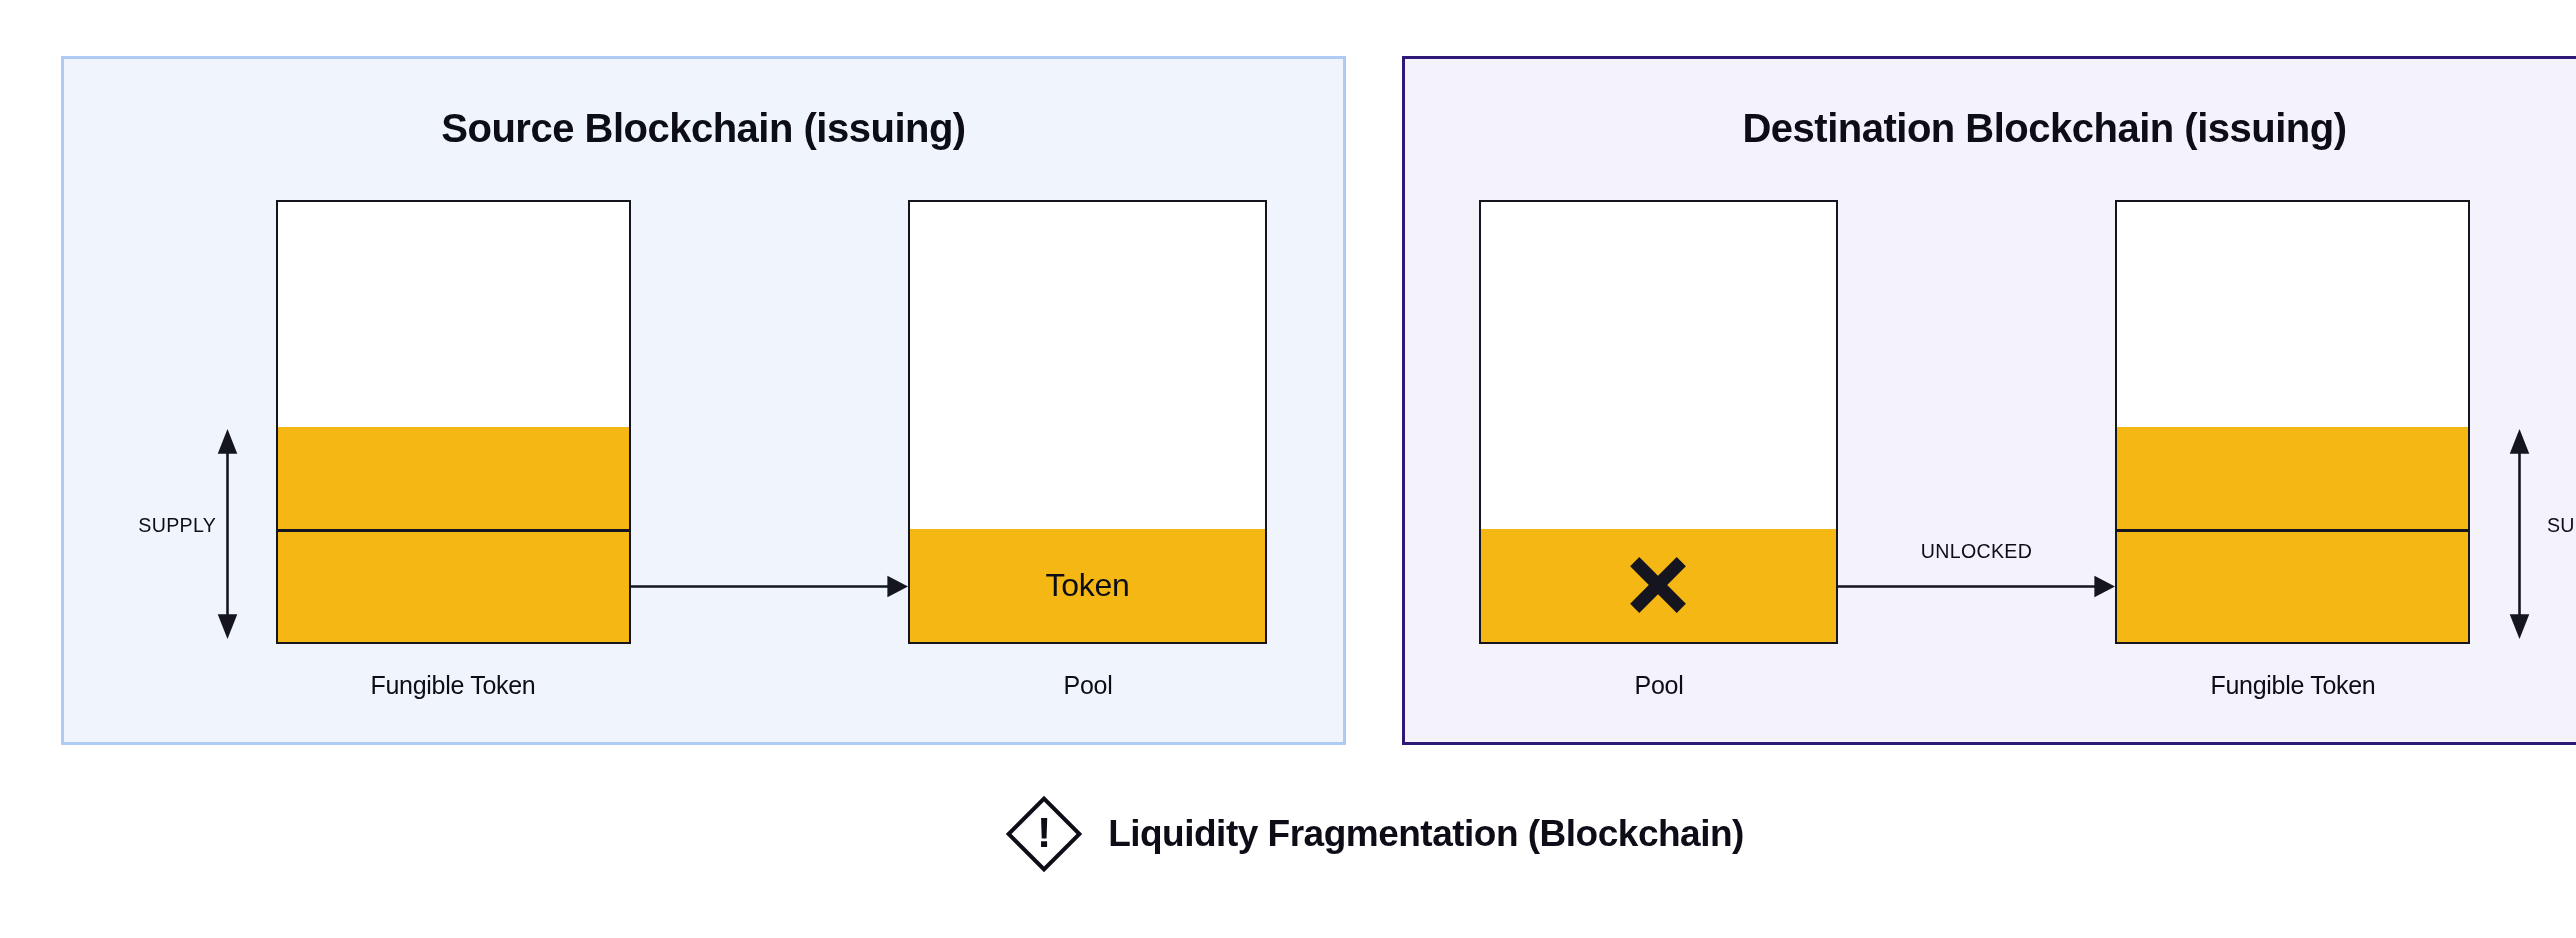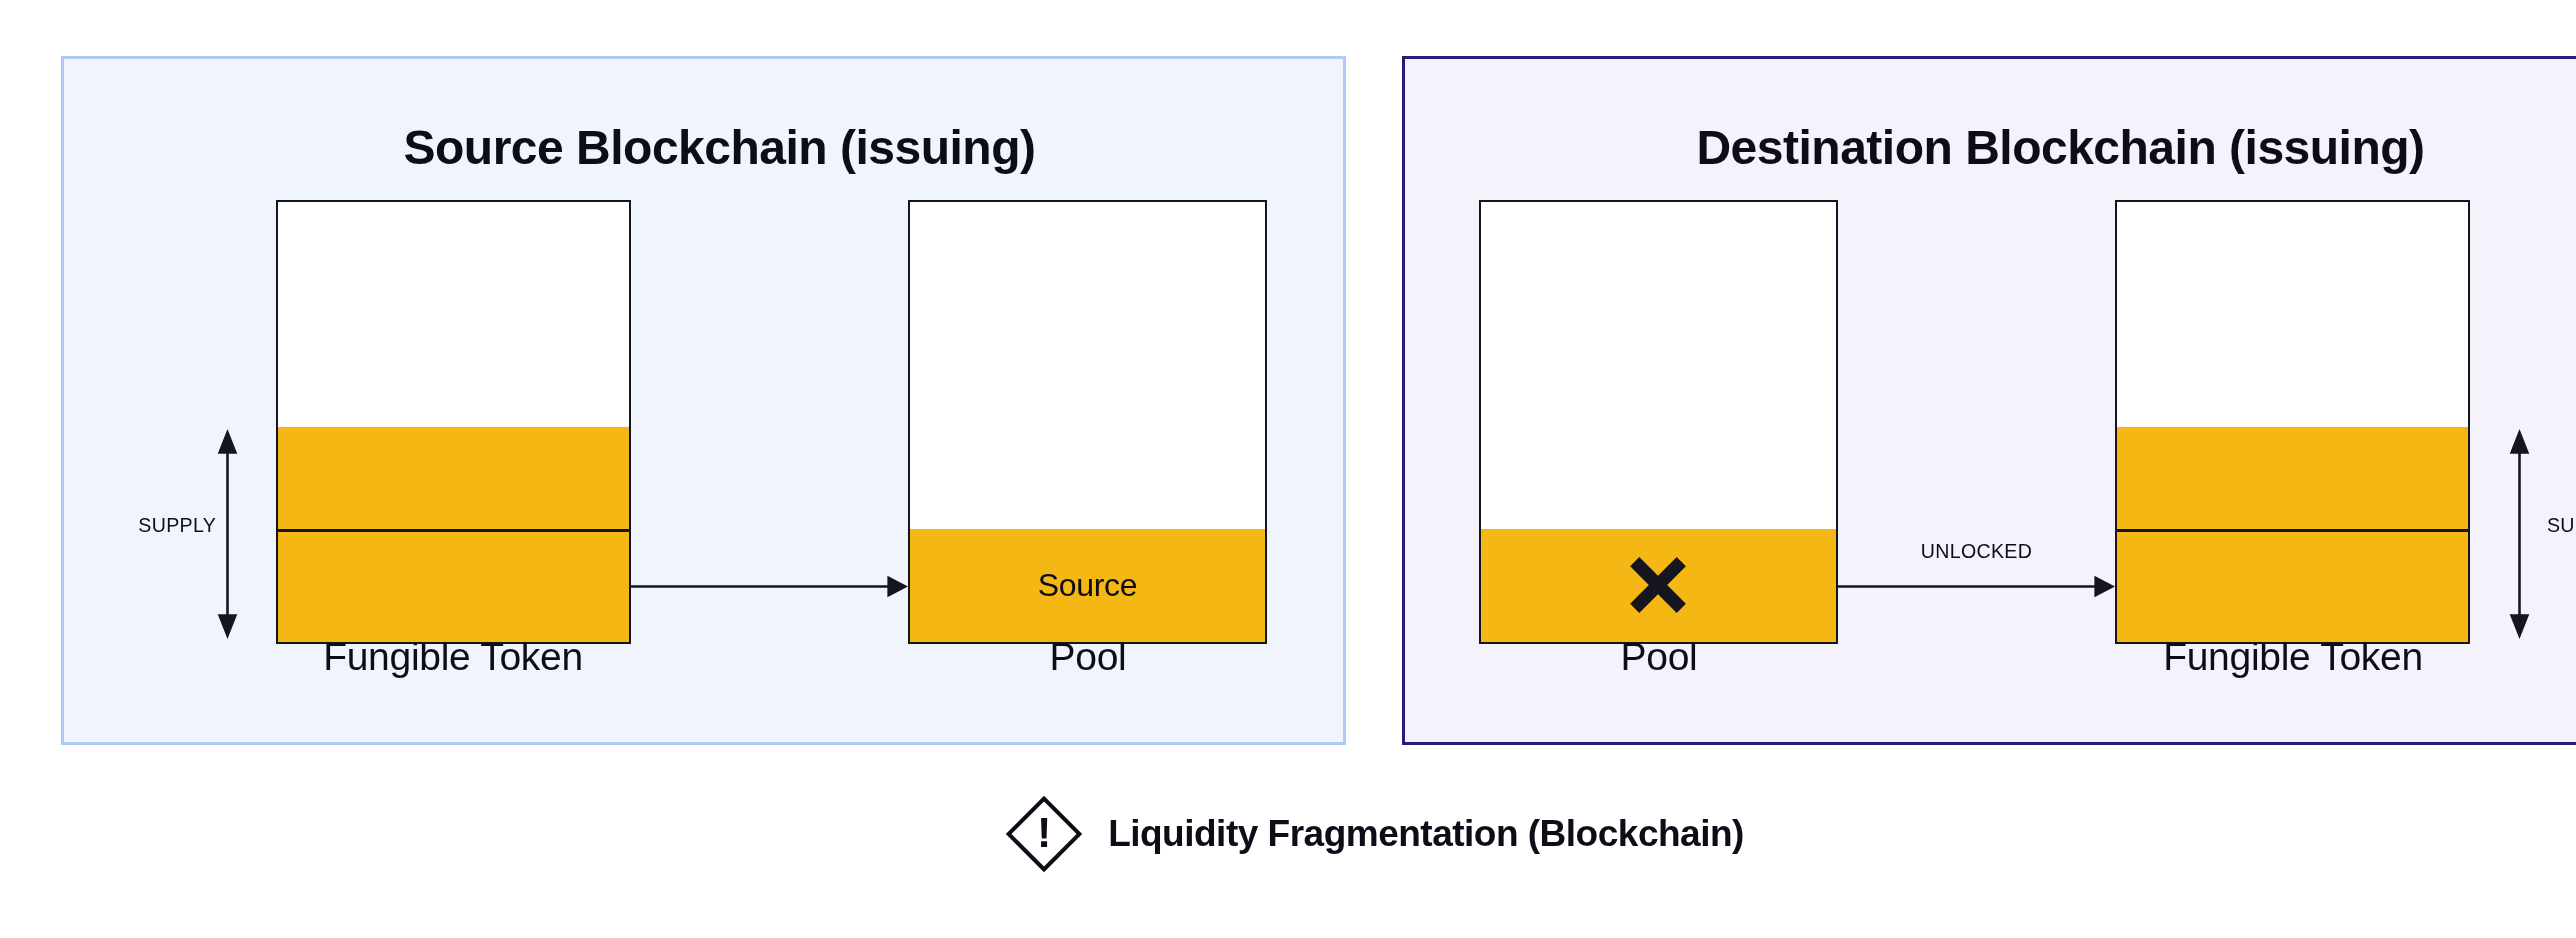--- a/index.html
+++ b/index.html
@@ -20,43 +20,43 @@
     background:var(--page-bg);
     font-family:"Liberation Sans","DejaVu Sans",sans-serif;
     color:var(--ink);
   }
   .panel{
     position:absolute;top:56px;width:1285px;height:689px;
   }
   .panel--source{left:61px;background:var(--source-panel-bg);border:3.6px solid var(--source-panel-border);}
   .panel--dest{left:1402px;background:var(--dest-panel-bg);border:3.6px solid var(--dest-panel-border);}
   .panel__title{
-    position:absolute;top:49px;left:0;width:100%;margin:16px;
-    text-align:center;font-size:48px;line-height:1;font-weight:700;letter-spacing:-0.5px;
+    position:absolute;top:49px;left:0;width:100%;margin:0;
+    text-align:center;font-size:40px;line-height:1;font-weight:700;letter-spacing:-0.5px;
   }
   .token-box{
     position:absolute;top:141px;height:444px;
     background:var(--box-bg);border:2.6px solid var(--box-border);
   }
   .token-box__fill{
     position:absolute;left:0;right:0;bottom:0;
     background:var(--fill-orange);
   }
   .fill--supply{top:225px;}
   .fill--pool{top:327px;display:flex;align-items:center;justify-content:center;}
   .token-box__divider{
     position:absolute;left:0;right:0;top:327px;height:2.6px;
     background:var(--box-border);
   }
   .locked-label{
     font-size:32px;font-weight:500;letter-spacing:-0.3px;color:var(--ink);
   }
   .box-label{
-    position:absolute;top:576px;transform:translateX(-50%);
-    font-size:39px;font-weight:500;letter-spacing:-0.3px;white-space:nowrap;
+    position:absolute;top:612px;transform:translateX(-50%);
+    font-size:25px;font-weight:500;letter-spacing:-0.3px;white-space:nowrap;
   }
   .small-caps-label{
     position:absolute;top:457px;font-size:19.6px;font-weight:400;letter-spacing:0.3px;
     line-height:1;white-space:nowrap;margin-left:12px;
   }
   .supply-label--left{left:0;width:140px;text-align:right;}
   .supply-label--right{left:1130px;text-align:left;}
   .unlocked-label{position:absolute;top:483px;left:433px;width:277px;text-align:center;
     font-size:19.6px;font-weight:400;letter-spacing:0.3px;line-height:1;}
   svg{display:block;color:var(--box-border);}
@@ -104,21 +104,21 @@
       <polygon points="32,410 13,362 51,362" fill="currentColor"></polygon>
     </svg>
 
     <svg class="h-arrow h-arrow--source" width="277" height="29" viewBox="0 0 538 56">
       <line x1="0" y1="28" x2="505" y2="28" stroke="currentColor" stroke-width="5"></line>
       <polygon points="498,7 538,28 498,49" fill="currentColor"></polygon>
     </svg>
 
     <div class="token-box" style="left:844px;width:359px;">
       <div class="token-box__fill fill--pool">
-        <span class="locked-label">Source</span>
+        <span class="locked-label">Token</span>
       </div>
     </div>
 
     <div class="box-label" style="left:389px;">Fungible Token</div>
     <div class="box-label" style="left:1024px;">Pool</div>
   </section>
 
   <section class="panel panel--dest">
     <h2 class="panel__title">Destination Blockchain (issuing)</h2>
 

